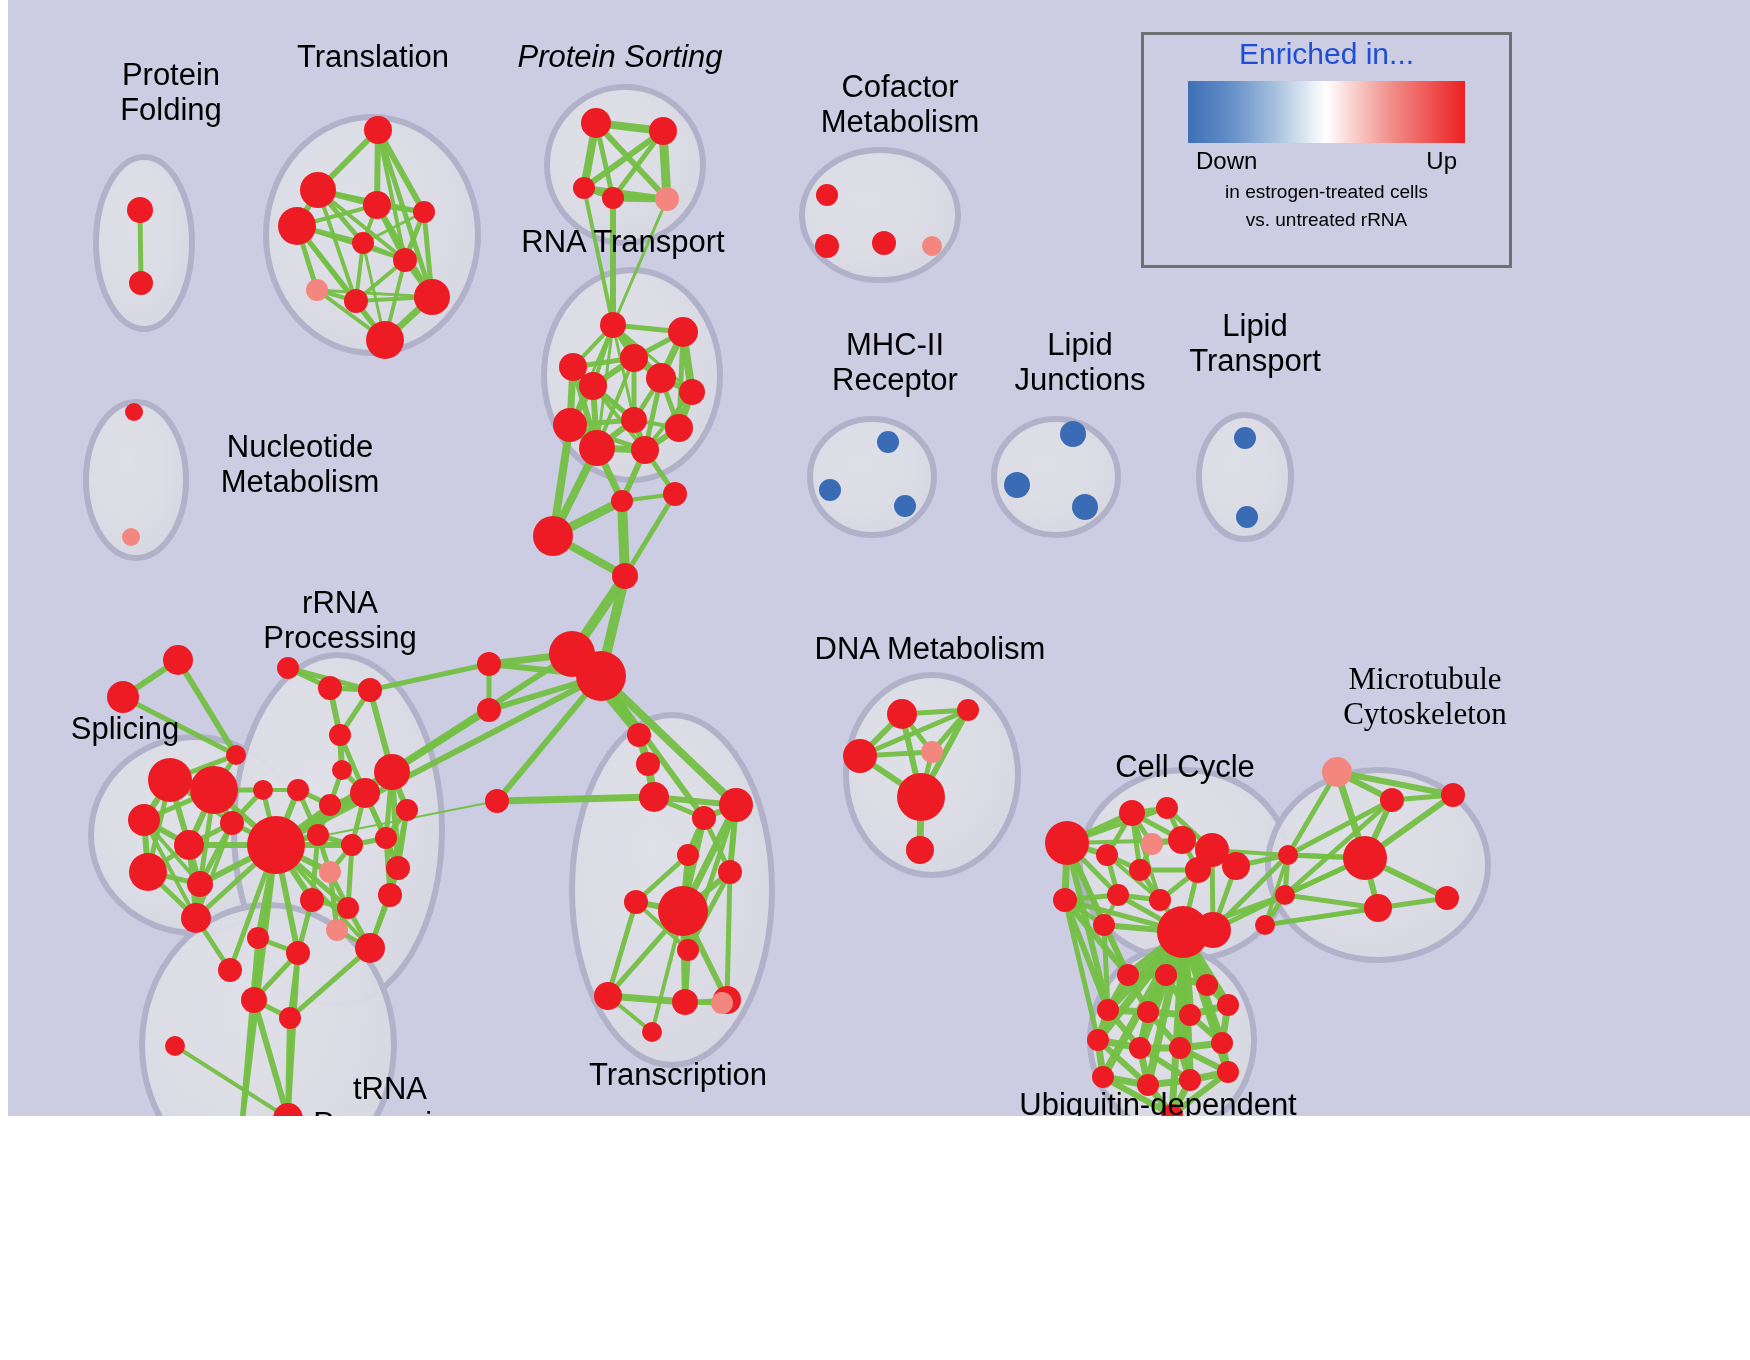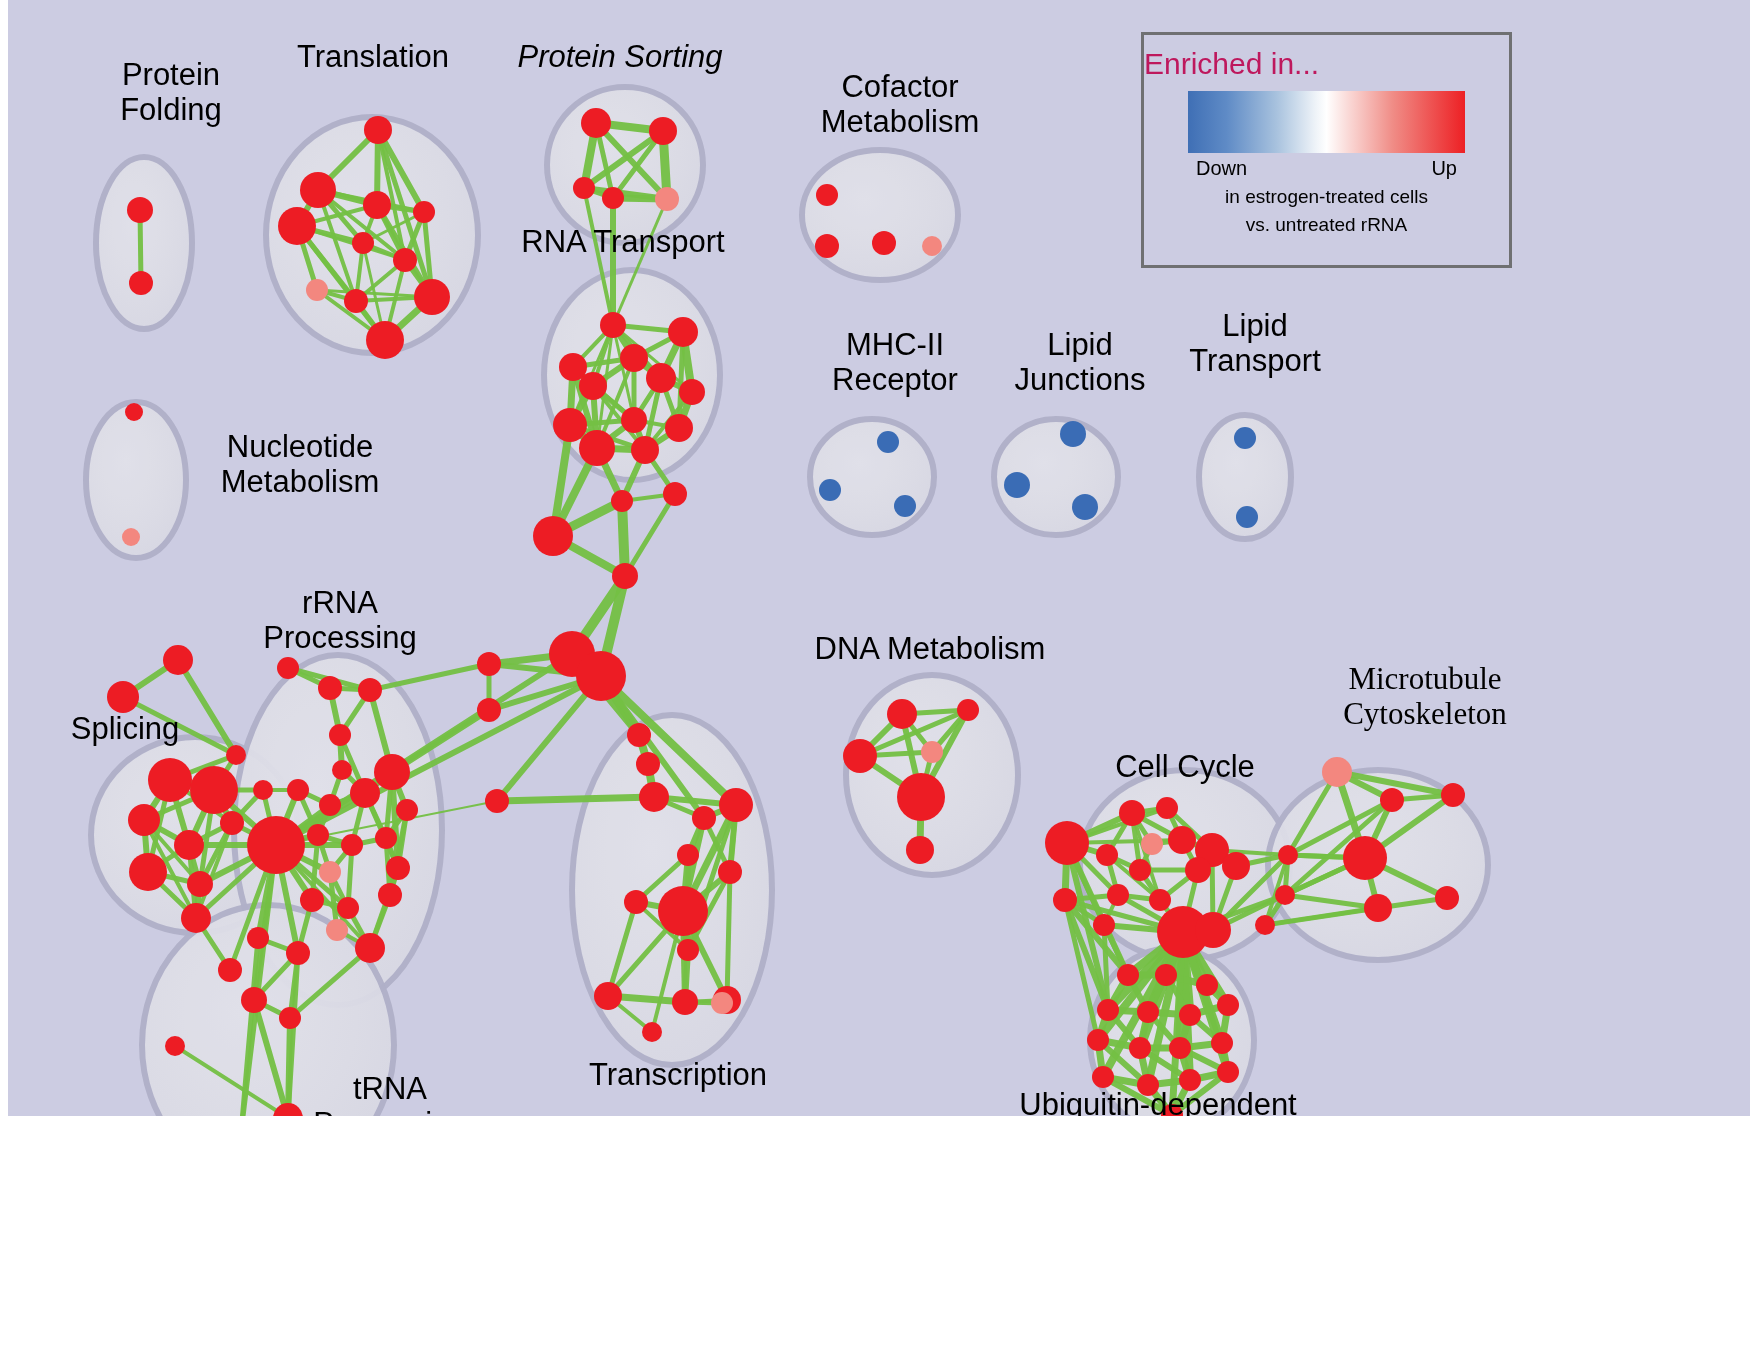--- a/index.html
+++ b/index.html
@@ -2,24 +2,24 @@
 <html><head>
 <meta charset="utf-8">
 <style>
   html,body{margin:0;padding:0;background:#ffffff;}
   body{font-family:"Liberation Sans", sans-serif;}
   #stage{position:relative;width:1750px;height:1116px;background:#ffffff;overflow:hidden;}
   #canvasbg{position:absolute;left:8px;top:0;width:1742px;height:1330px;background:#ccccE2;}
   svg#net{position:absolute;left:0;top:0;width:1750px;height:1360px;}
   .clabel{position:absolute;color:#000;font-size:31px;line-height:1.12;text-align:center;white-space:pre;font-family:"Liberation Sans",sans-serif;}
   #legend{position:absolute;border:3px solid #6f7072;background:#ccccE2;box-sizing:border-box;}
-  #legend .ltitle{font-size:30px;color:#be185d;margin-top:12px;}
+  #legend .ltitle{text-align:center;font-size:30px;color:#1d4ed8;margin-top:2px;}
   #legend .bar{height:62px;margin:10px 44px 4px 44px;
      background:linear-gradient(to right,#3f6fb5 0%,#5f8bc6 14%,#a8c2de 32%,#eef3f8 46%,#ffffff 50%,#fbe2e0 56%,#f08c86 74%,#ed2024 100%);}
-  #legend .updown{display:flex;justify-content:space-between;padding:0 52px;font-size:20px;color:#000;margin-top:2px;}
+  #legend .updown{display:flex;justify-content:space-between;padding:0 52px;font-size:24px;color:#000;margin-top:2px;}
   #legend .sub{text-align:center;font-size:19px;color:#000;line-height:1.15;margin-top:6px;}
 </style>
 </head>
 <body>
 
 <div id="stage">
   <div id="canvasbg"></div>
 
   <svg id="net" viewBox="0 0 1750 1360" xmlns="http://www.w3.org/2000/svg">
     <defs>

